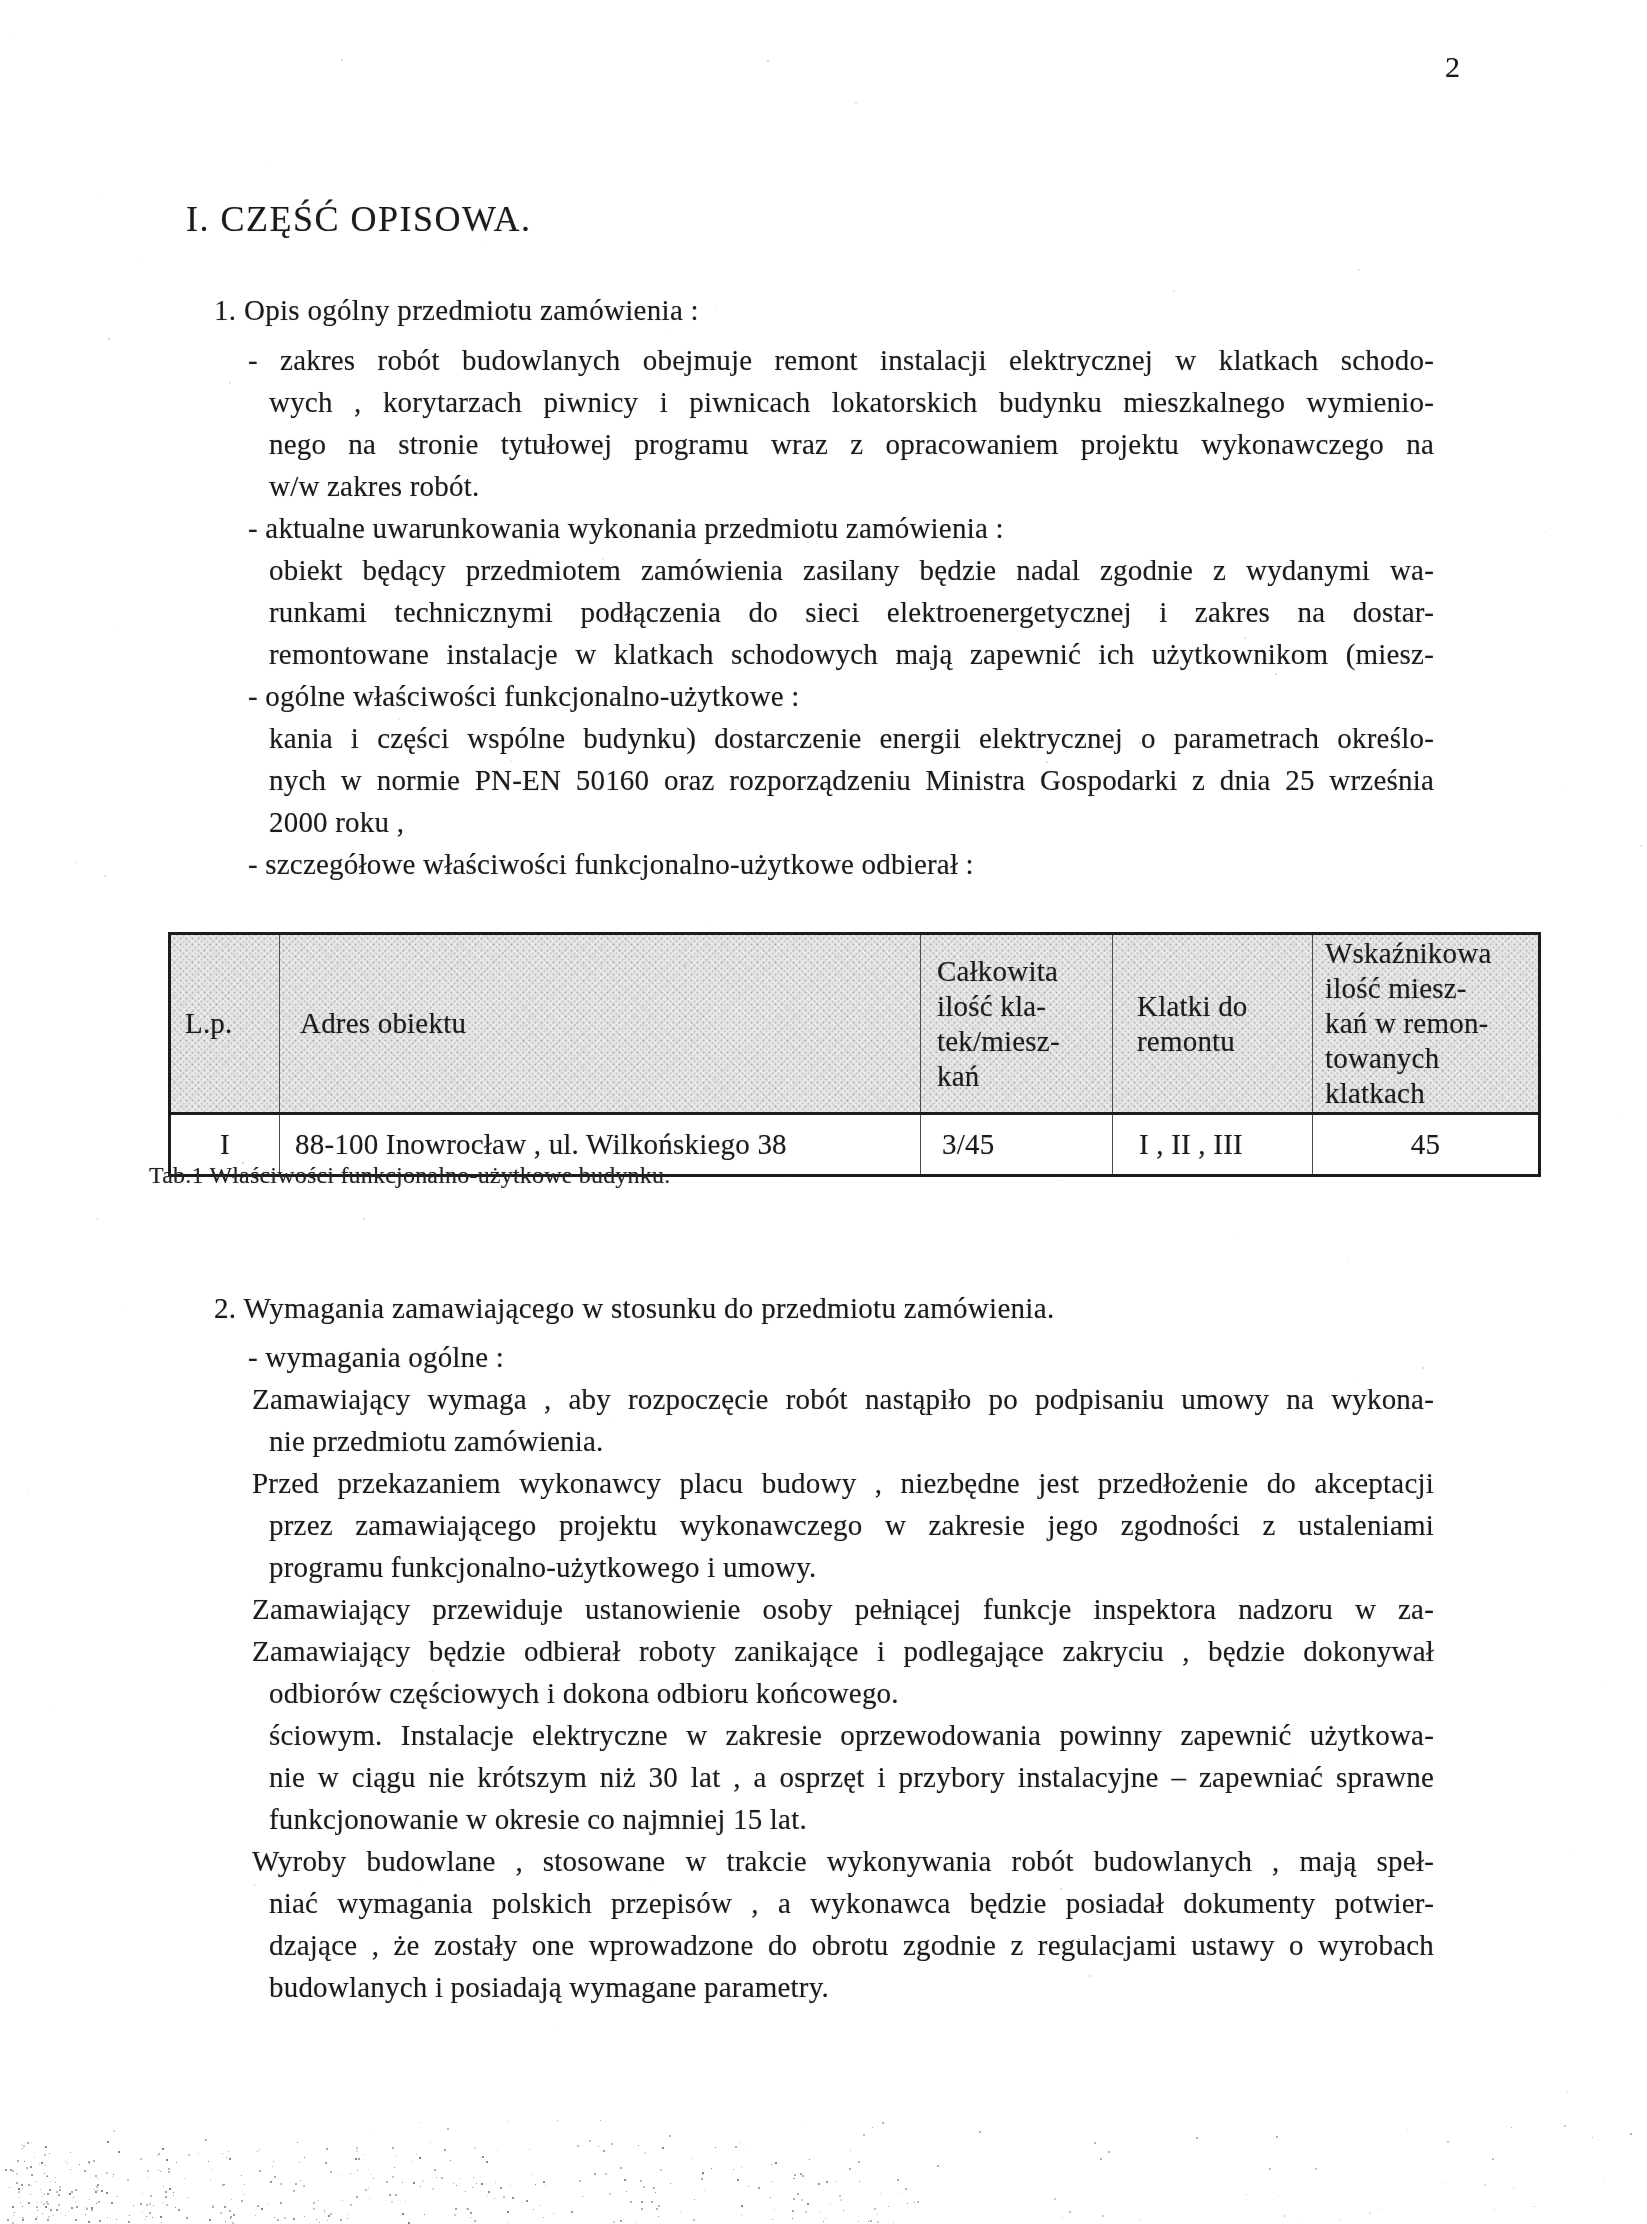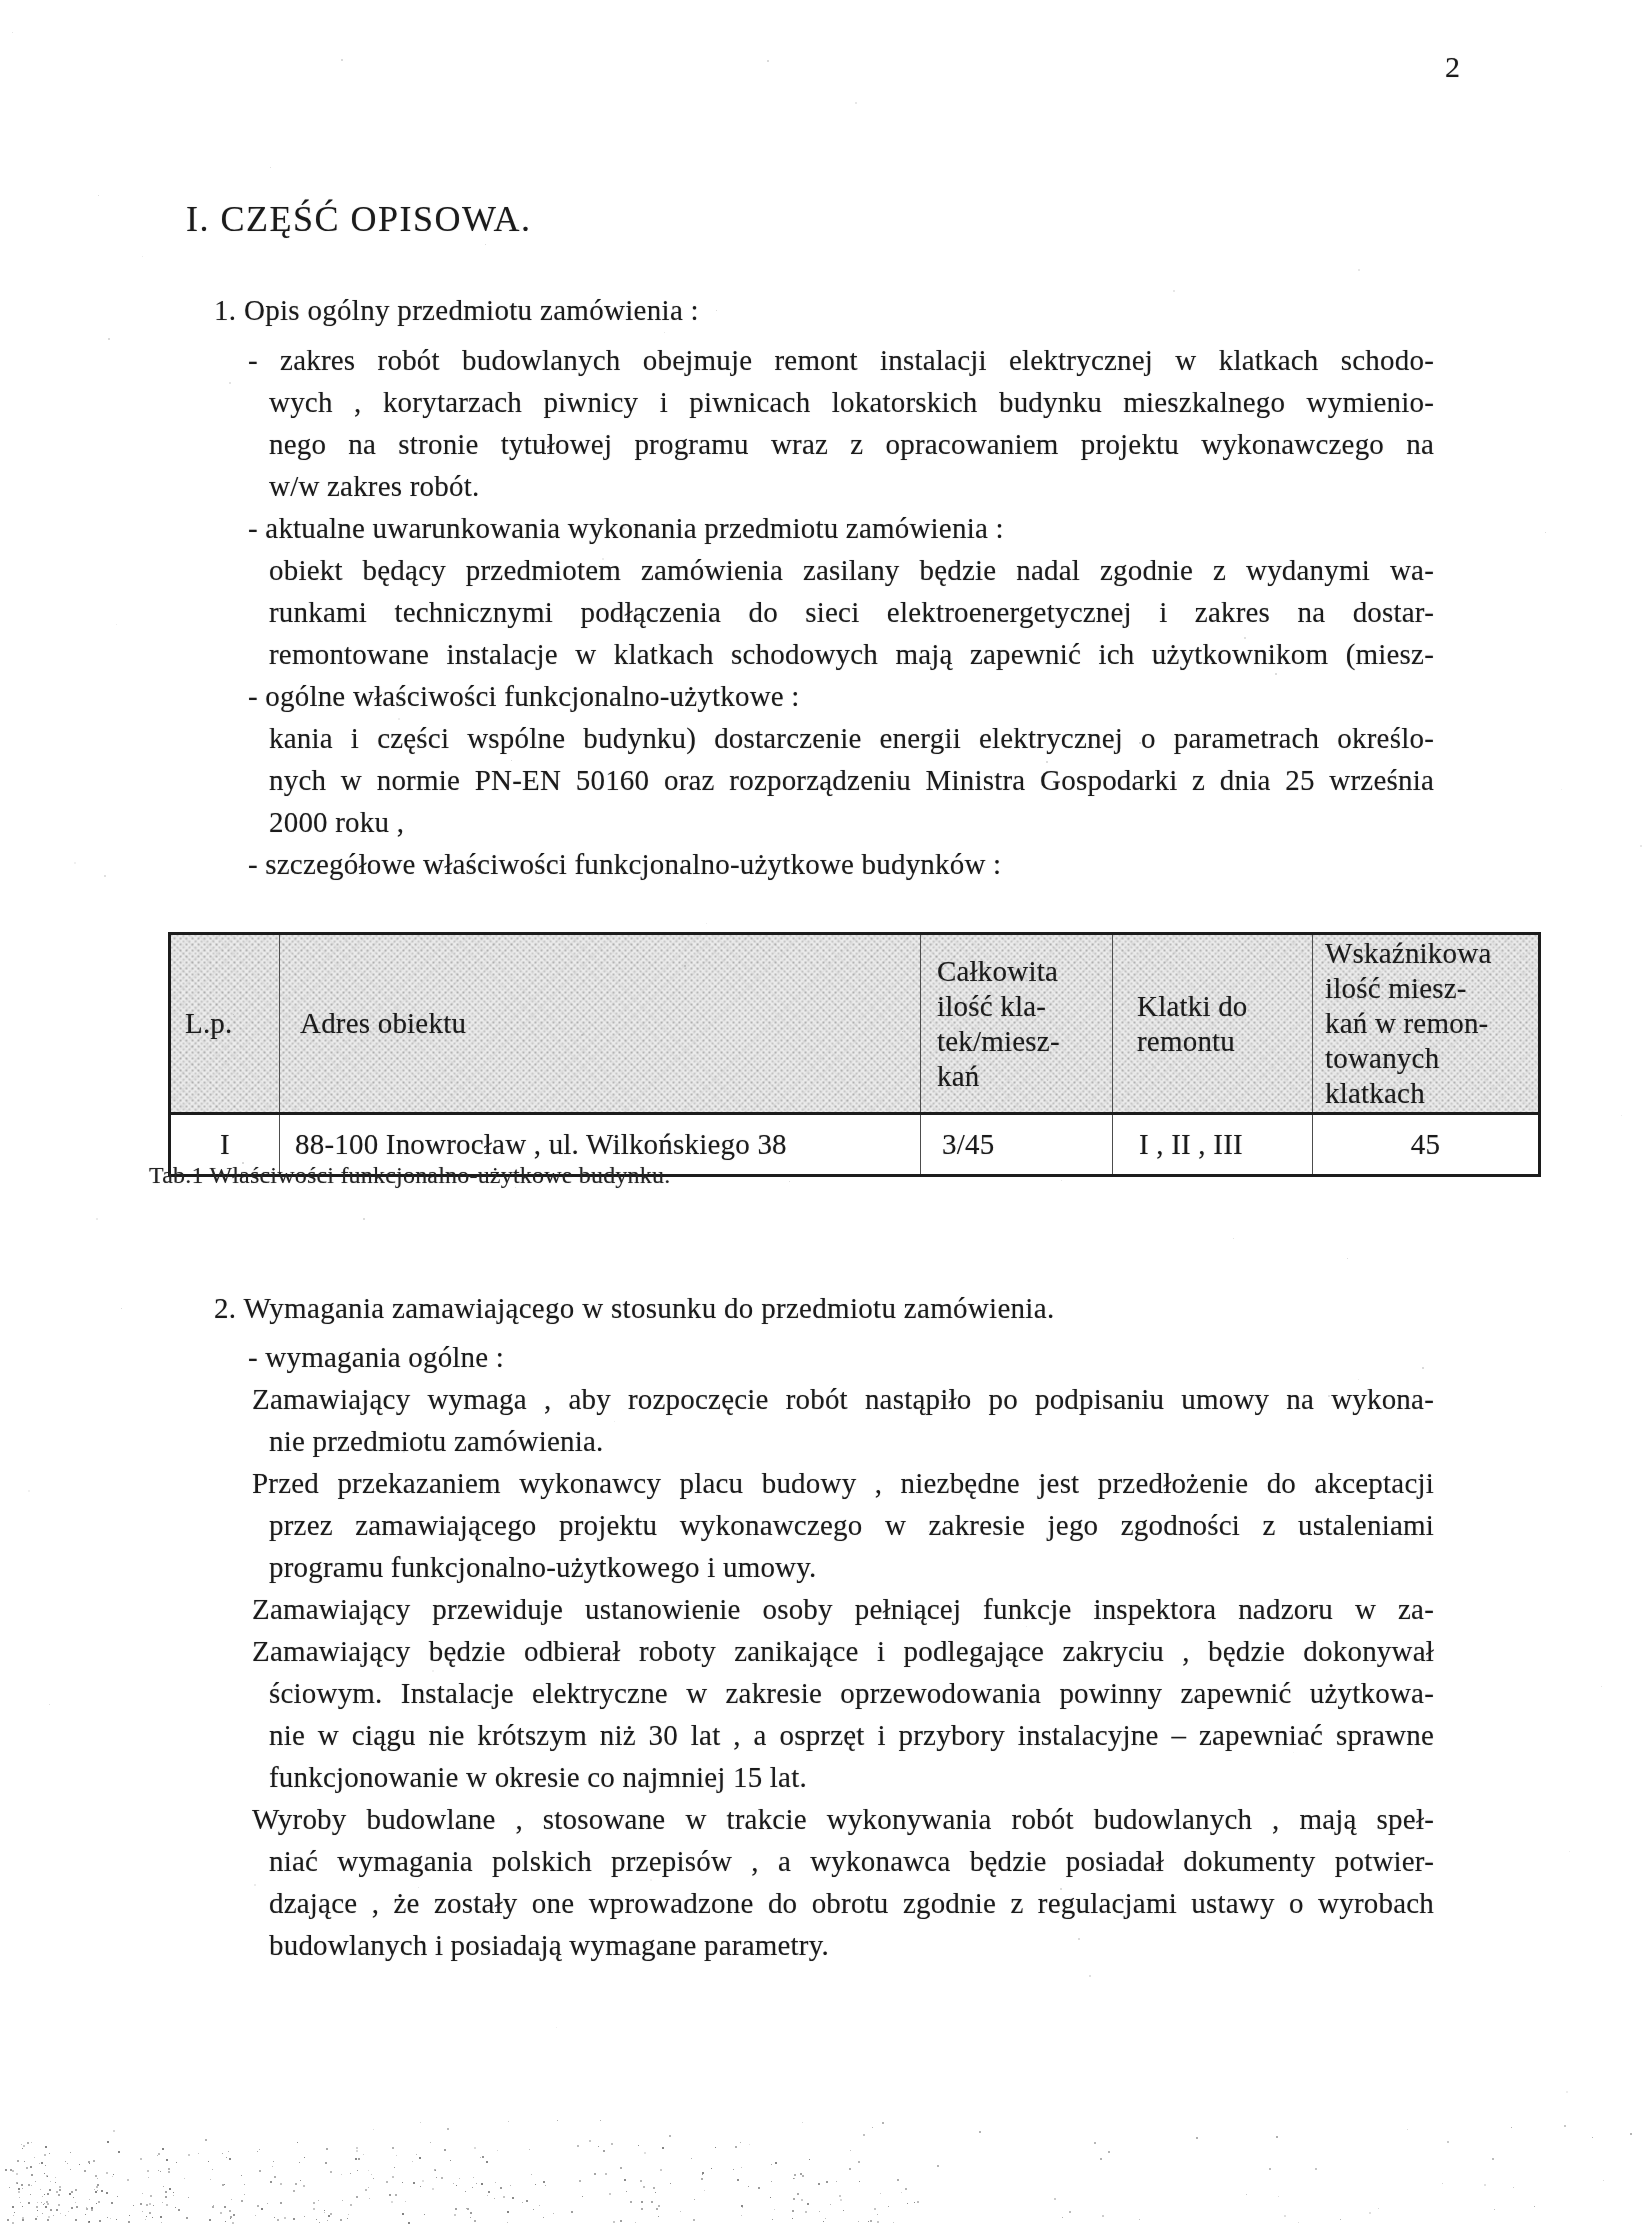--- a/index.html
+++ b/index.html
@@ -142,21 +142,21 @@
       <div class="line t-c j">remontowane instalacje w klatkach schodowych mają zapewnić ich użytkownikom (miesz-</div>
 
       <div class="line t-b">- ogólne właściwości funkcjonalno-użytkowe :</div>
 
       <div class="line t-c j">kania i części wspólne budynku) dostarczenie energii elektrycznej o parametrach określo-</div>
 
       <div class="line t-c j">nych w normie PN-EN 50160 oraz rozporządzeniu Ministra Gospodarki z dnia 25 września</div>
 
       <div class="line t-c">2000 roku ,</div>
 
-      <div class="line t-b">- szczegółowe właściwości funkcjonalno-użytkowe budynków :</div>
+      <div class="line t-b">- szczegółowe właściwości funkcjonalno-użytkowe odbierał :</div>
     </div>
 
   <table id="props-table" class="abs">
     <tbody>
       <tr class="hdr">
         <td class="c-lp">L.p.</td>
         <td class="c-adres">Adres obiektu</td>
         <td class="c-calk">Całkowita
 ilość  kla-
 tek/miesz-
@@ -195,20 +195,21 @@
 
       <div class="line t-c j">przez zamawiającego projektu wykonawczego w zakresie jego zgodności z ustaleniami</div>
 
       <div class="line t-c">programu funkcjonalno-użytkowego i umowy.</div>
 
       <div class="line t-p j">Zamawiający przewiduje ustanowienie osoby pełniącej funkcje inspektora nadzoru w za-</div>
 
 
       <div class="line t-p j">Zamawiający będzie odbierał roboty zanikające i podlegające zakryciu , będzie dokonywał</div>
 
+      <div class="line t-c">odbiorów częściowych i dokona odbioru końcowego.</div>
 
 
       <div class="line t-c j">ściowym. Instalacje elektryczne w zakresie oprzewodowania powinny zapewnić użytkowa-</div>
 
       <div class="line t-c j">nie w ciągu nie krótszym niż 30 lat , a osprzęt i przybory instalacyjne – zapewniać sprawne</div>
 
       <div class="line t-c">funkcjonowanie w okresie co najmniej 15 lat.</div>
 
       <div class="line t-p j">Wyroby budowlane , stosowane w trakcie wykonywania robót budowlanych , mają speł-</div>
 

